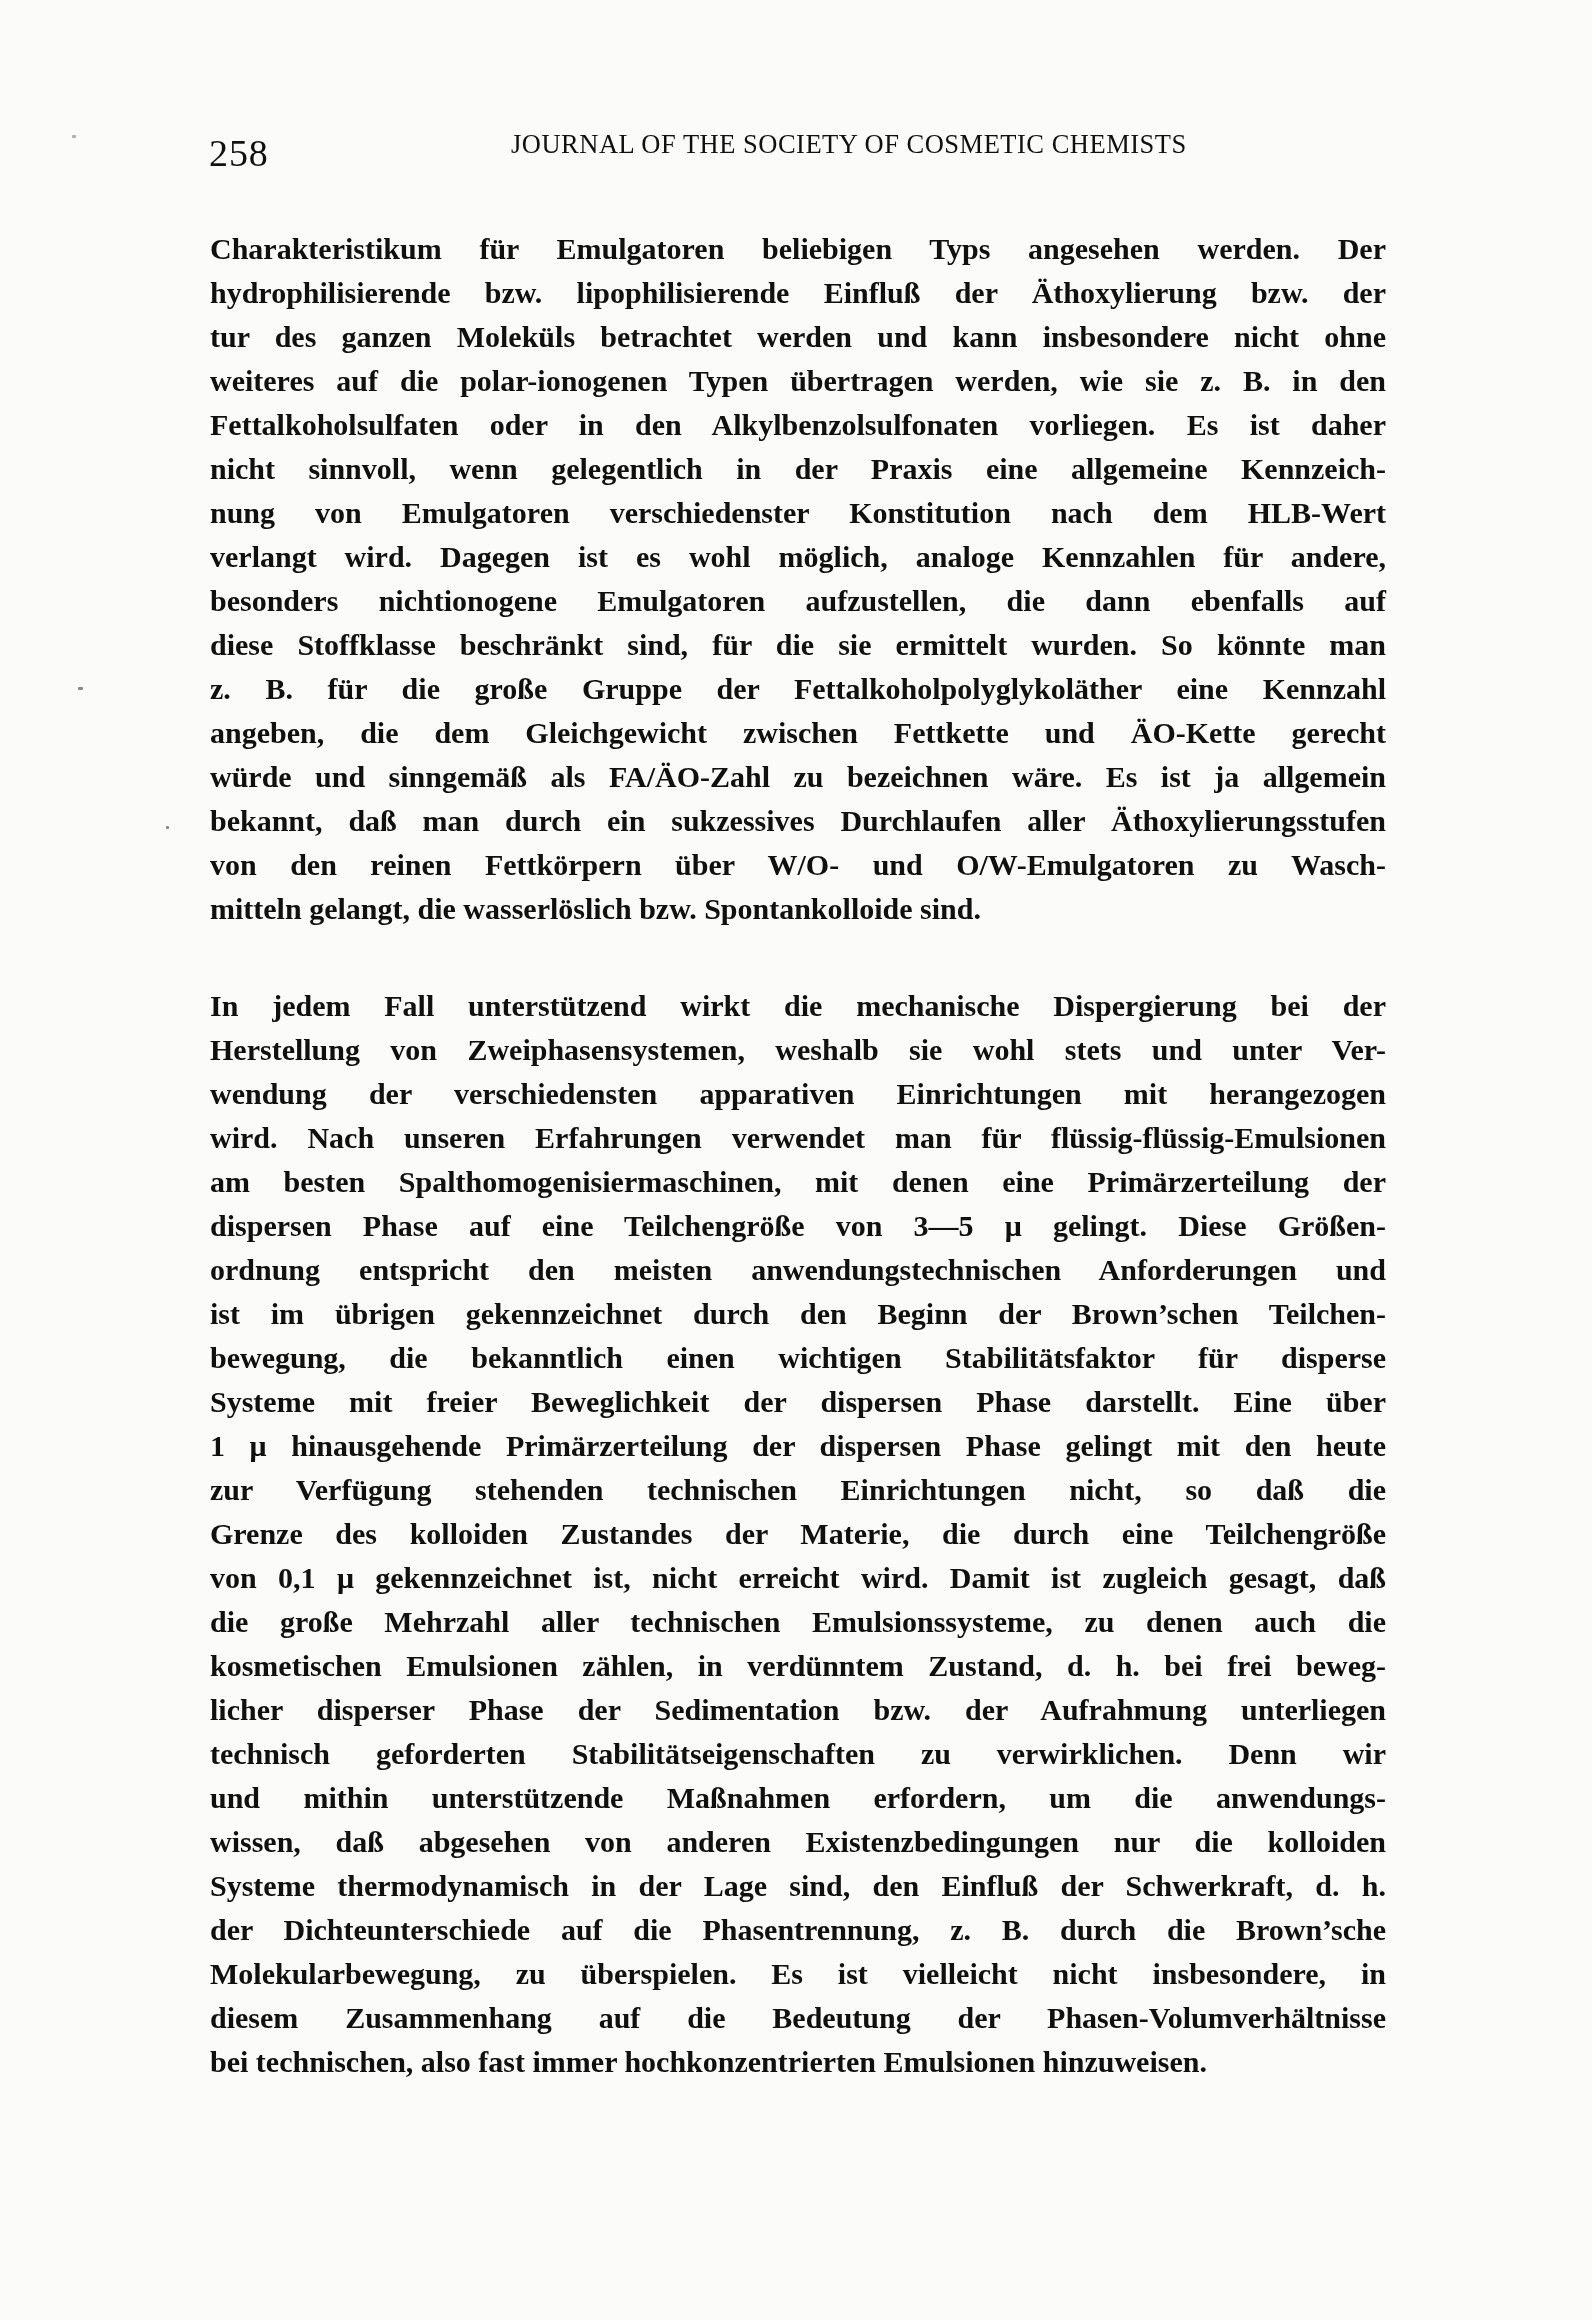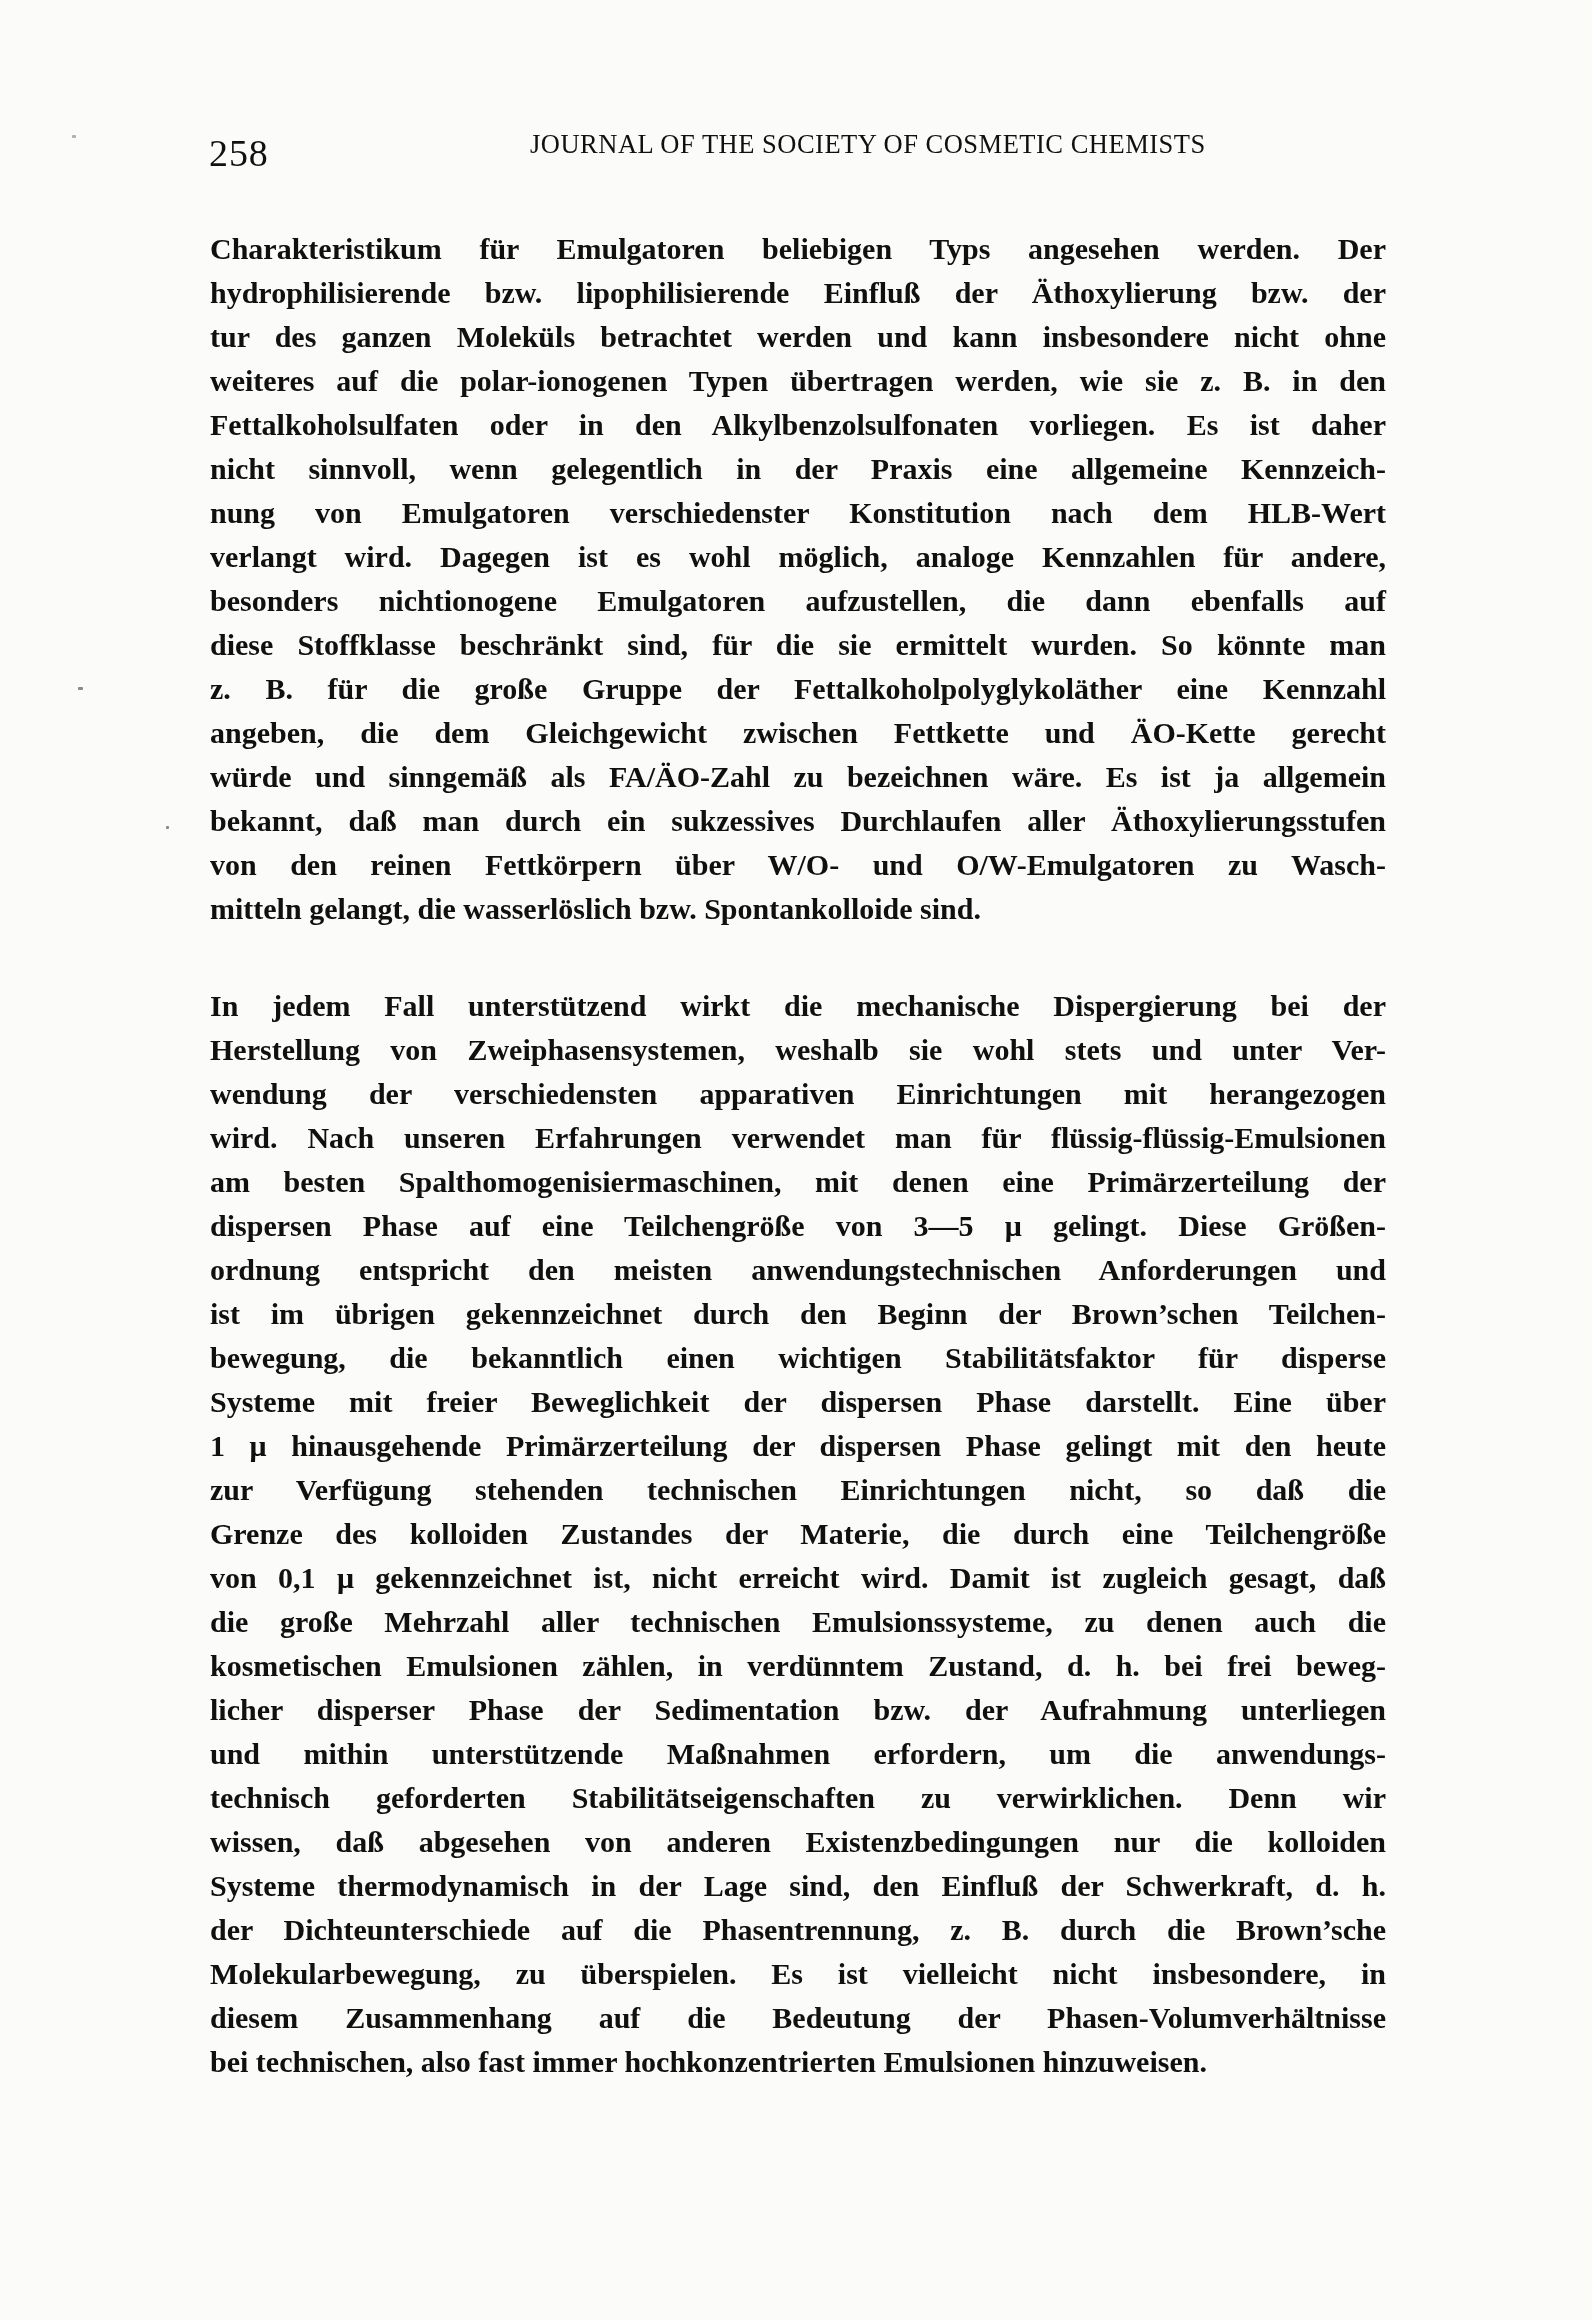--- a/index.html
+++ b/index.html
@@ -18,21 +18,21 @@
   .page-number {
     position: absolute;
     left: 209px;
     top: 134px;
     font-size: 38px;
     line-height: 1;
     letter-spacing: 0.9px;
   }
   .running-title {
     position: absolute;
-    left: 530px;
+    left: 511px;
     top: 131px;
     font-size: 26.5px;
     line-height: 1;
     letter-spacing: 0.5px;
     white-space: nowrap;
   }
   main.article {
     position: absolute;
     left: 210px;
     top: 227px;
@@ -100,22 +100,22 @@
       <div class="line">ist im übrigen gekennzeichnet durch den Beginn der Brown’schen Teilchen-</div>
       <div class="line">bewegung, die bekanntlich einen wichtigen Stabilitätsfaktor für disperse</div>
       <div class="line">Systeme mit freier Beweglichkeit der dispersen Phase darstellt. Eine über</div>
       <div class="line">1 μ hinausgehende Primärzerteilung der dispersen Phase gelingt mit den heute</div>
       <div class="line">zur Verfügung stehenden technischen Einrichtungen nicht, so daß die</div>
       <div class="line">Grenze des kolloiden Zustandes der Materie, die durch eine Teilchengröße</div>
       <div class="line">von 0,1 μ gekennzeichnet ist, nicht erreicht wird. Damit ist zugleich gesagt, daß</div>
       <div class="line">die große Mehrzahl aller technischen Emulsionssysteme, zu denen auch die</div>
       <div class="line">kosmetischen Emulsionen zählen, in verdünntem Zustand, d. h. bei frei beweg-</div>
       <div class="line">licher disperser Phase der Sedimentation bzw. der Aufrahmung unterliegen</div>
+      <div class="line">technisch geforderten Stabilitätseigenschaften zu verwirklichen. Denn wir</div>
       <div class="line">und mithin unterstützende Maßnahmen erfordern, um die anwendungs-</div>
-      <div class="line">technisch geforderten Stabilitätseigenschaften zu verwirklichen. Denn wir</div>
       <div class="line">wissen, daß abgesehen von anderen Existenzbedingungen nur die kolloiden</div>
       <div class="line">Systeme thermodynamisch in der Lage sind, den Einfluß der Schwerkraft, d. h.</div>
       <div class="line">der Dichteunterschiede auf die Phasentrennung, z. B. durch die Brown’sche</div>
       <div class="line">Molekularbewegung, zu überspielen. Es ist vielleicht nicht insbesondere, in</div>
       <div class="line">diesem Zusammenhang auf die Bedeutung der Phasen-Volumverhältnisse</div>
       <div class="line last">bei technischen, also fast immer hochkonzentrierten Emulsionen hinzuweisen.</div>
     </div>
   </main>
 
 <div class="speck speck-1"></div>

